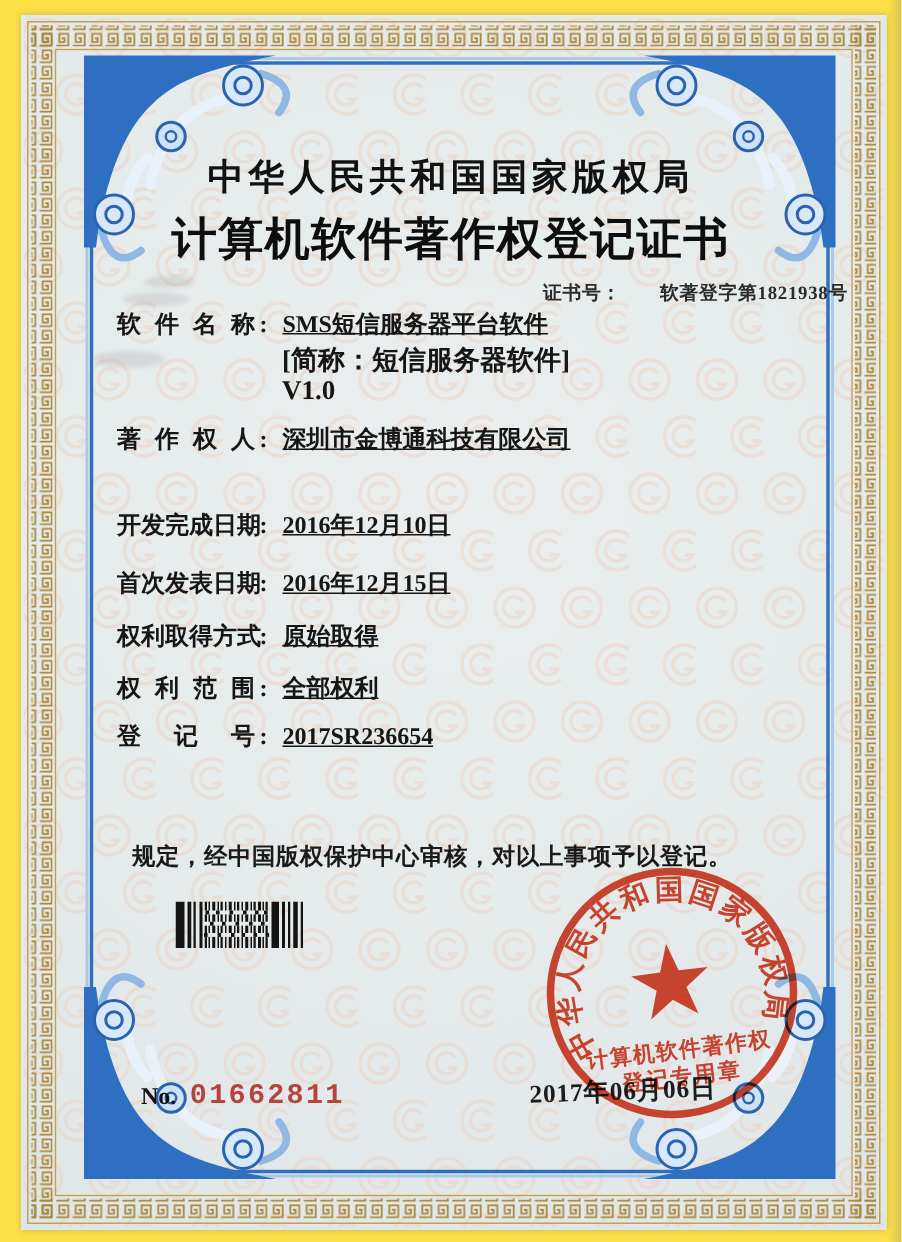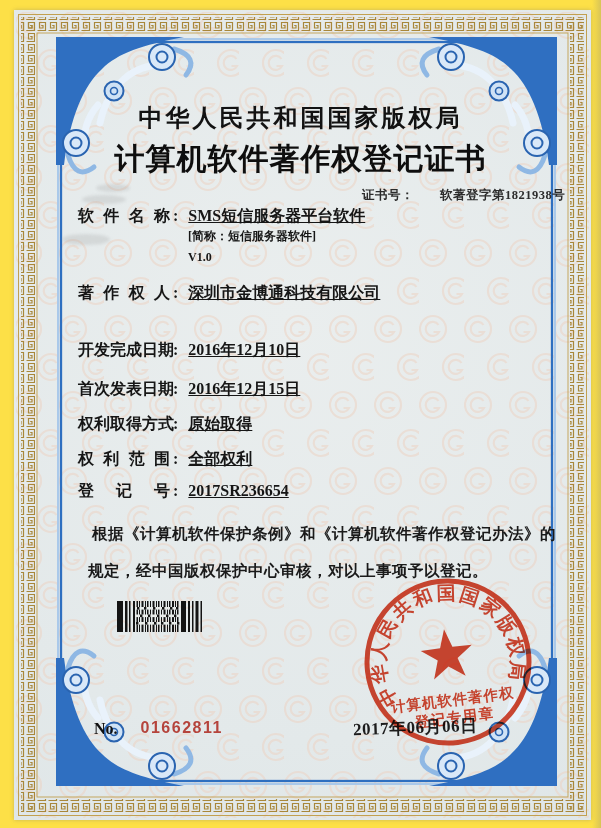--- a/index.html
+++ b/index.html
@@ -21,32 +21,32 @@
   .decor-svg{position:absolute;left:0;top:0;width:577px;height:810px;display:block;}
   .smudge{position:absolute;background:rgba(138,140,138,.20);border-radius:50%;filter:blur(1.5px);z-index:2;}
   .txt{position:absolute;color:#161616;white-space:nowrap;z-index:3;}
   .title1{left:0;width:601px;top:102px;text-align:center;font-size:24px;font-weight:700;letter-spacing:3px;color:#121212;}
   .title2{left:0;width:601px;top:139px;text-align:center;font-size:30px;font-weight:700;letter-spacing:1px;color:#0e0e0e;}
   .certno{left:362px;top:187px;font-size:12.5px;font-weight:700;color:#2b2b2b;letter-spacing:.5px;}
   .certno .val{margin-left:26px;}
   .row{left:78px;font-size:16px;font-weight:700;text-decoration:underline;}
   .flabel{display:inline-block;width:92px;text-align:justify;text-align-last:justify;}
   .colon{display:inline-block;margin:0 10px 0 3px;}
-  .vline{left:188px;font-size:12px;font-weight:700;}
+  .vline{left:188px;font-size:18px;font-weight:700;}
   .stmt{font-size:15.5px;font-weight:700;letter-spacing:.5px;color:#1a1a1a;}
   .barcode{position:absolute;left:117px;top:601px;z-index:3;}
   .seal{position:absolute;left:358px;top:572px;width:180px;height:180px;z-index:4;
     mix-blend-mode:multiply;opacity:.92;}
   .seal text{font-family:"Liberation Serif","DejaVu Serif",serif;font-weight:700;}
   .seal-date{left:353px;top:716px;font-size:17px;font-weight:700;letter-spacing:.5px;color:#1d1d1d;
     transform:rotate(-2deg);z-index:3;}
   .serial{left:94px;top:719px;font-size:16px;font-weight:700;color:#111;z-index:3;}
   .serial .num{
-    font-family:Liberation Sans, sans-serif;font-size:16px;font-weight:700;
-    color:#b5443c;letter-spacing:1.5px;margin-left:23px;vertical-align:1px;
+    font-family:Liberation Mono, monospace;font-size:19px;font-weight:700;
+    color:#b5443c;letter-spacing:1.5px;margin-left:9px;vertical-align:1px;
   }
 </style>
 </head>
 <body>
 
 <div class="photo">
 
   <div class="paper">
     <svg class="decor-svg" viewBox="0 0 577 810" xmlns="http://www.w3.org/2000/svg">
       <defs>
@@ -133,21 +133,20 @@
   </div>
 
   <div class="txt row" style="top:449px;">
     <span class="flabel">权利范围</span><span class="colon">:</span><span>全部权利</span>
   </div>
 
   <div class="txt row" style="top:481px;">
     <span class="flabel">登记号</span><span class="colon">:</span><span>2017SR236654</span>
   </div>
 
-  <div class="txt stmt" style="left:92px;top:524px;">根据《计算机软件保护条例》和《计算机软件著作权登记办法》的</div>
   <div class="txt stmt" style="left:63px;top:561px;margin-left:25px;">规定，经中国版权保护中心审核，对以上事项予以登记。</div>
 
   <svg class="barcode" width="87" height="31" viewBox="0 0 87 31" xmlns="http://www.w3.org/2000/svg">
     <g fill="#141414">
       <rect x="0" y="0" width="6" height="31"></rect>
       <rect x="8" y="0" width="2.5" height="31"></rect>
       <rect x="12" y="0" width="1.5" height="31"></rect>
       <rect x="16" y="0" width="2" height="31"></rect>
       <rect x="19.5" y="0" width="1.5" height="31"></rect>
         <rect x="22" y="0" width="1" height="31"></rect>

